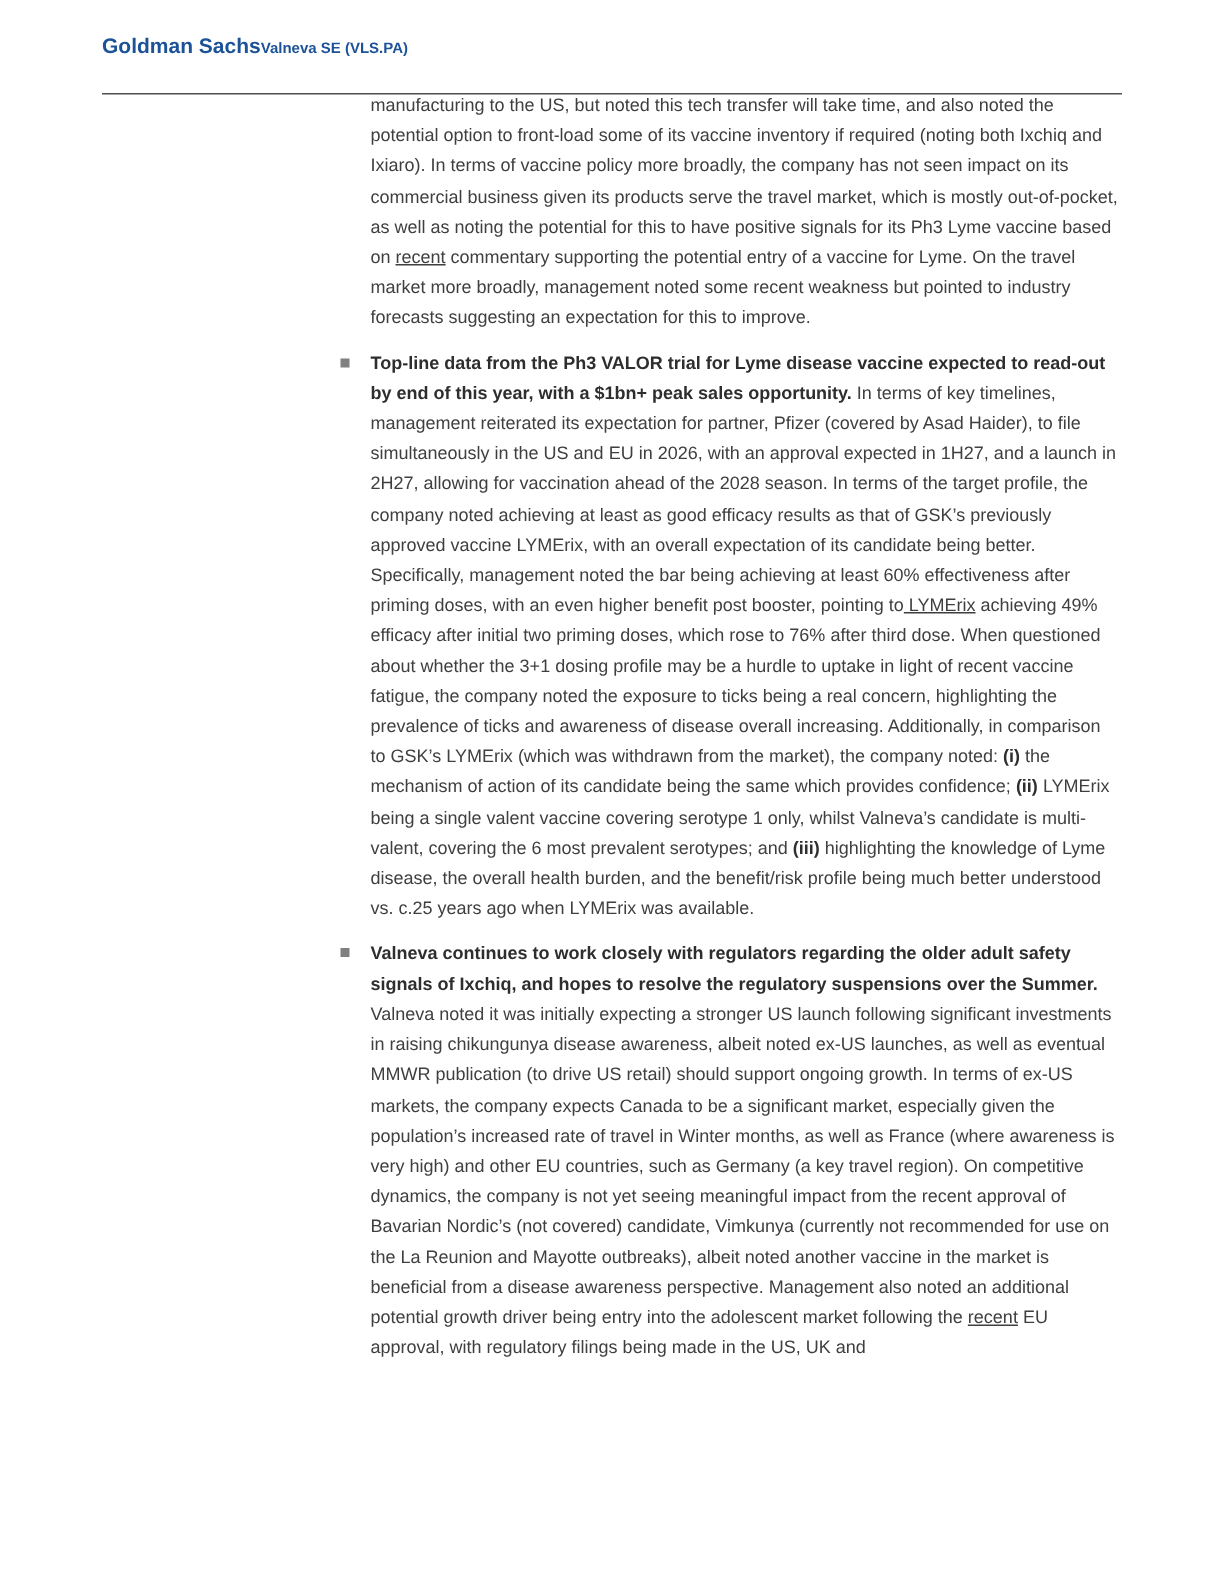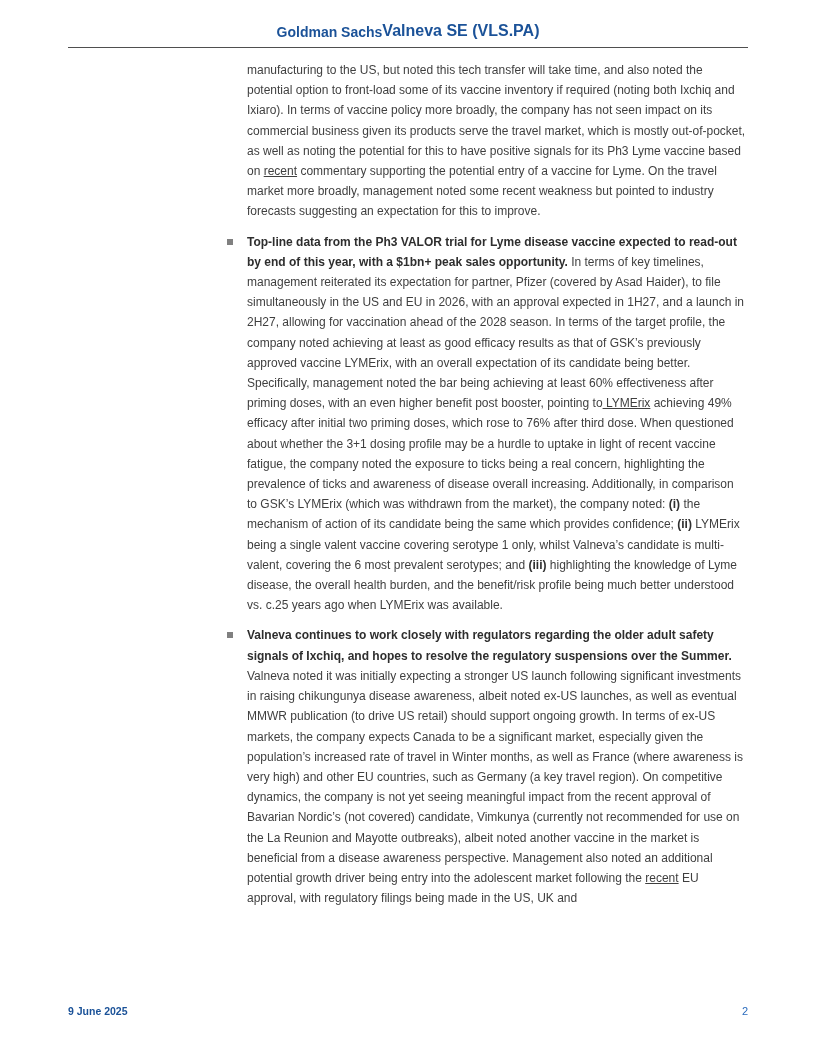--- a/index.html
+++ b/index.html
@@ -10,32 +10,32 @@
     background: #ffffff;
     font-family: "Liberation Sans", sans-serif;
     overflow: hidden;
   }
   .header {
     position: absolute;
     left: 68px;
     right: 68px;
     top: 22px;
     display: flex;
-    justify-content: center;
+    justify-content: flex-start;
     align-items: flex-end;
-    padding-bottom: 7px;
+    padding-bottom: 24px;
     border-bottom: 1.5px solid #4f4f4f;
   }
   .brand {
     font-size: 14px;
     font-weight: bold;
     color: #1b5298;
   }
   .doc-title {
-    font-size: 16px;
+    font-size: 10px;
     font-weight: bold;
     color: #1b5298;
   }
   .main {
     position: absolute;
     left: 247px;
     top: 60px;
     width: 500px;
     font-size: 12px;
     line-height: 20.2px;
@@ -97,18 +97,14 @@
       <p class="para"><span class="seg-bold">Top-line data from the Ph3 VALOR trial for Lyme disease vaccine expected to read-out by end of this year, with a $1bn+ peak sales opportunity.</span><span class="seg-normal"> In terms of key timelines, management reiterated its expectation for partner, Pfizer (covered by Asad Haider), to file simultaneously in the US and EU in 2026, with an approval expected in 1H27, and a launch in 2H27, allowing for vaccination ahead of the 2028 season. In terms of the target profile, the company noted achieving at least as good efficacy results as that of GSK’s previously approved vaccine LYMErix, with an overall expectation of its candidate being better. Specifically, management noted the bar being achieving at least 60% effectiveness after priming doses, with an even higher benefit post booster, pointing to</span><a class="seg-link"> LYMErix</a><span class="seg-normal"> achieving 49% efficacy after initial two priming doses, which rose to 76% after third dose. When questioned about whether the 3+1 dosing profile may be a hurdle to uptake in light of recent vaccine fatigue, the company noted the exposure to ticks being a real concern, highlighting the prevalence of ticks and awareness of disease overall increasing. Additionally, in comparison to GSK’s LYMErix (which was withdrawn from the market), the company noted: </span><span class="seg-bold">(i)</span><span class="seg-normal"> the mechanism of action of its candidate being the same which provides confidence; </span><span class="seg-bold">(ii)</span><span class="seg-normal"> LYMErix being a single valent vaccine covering serotype 1 only, whilst Valneva’s candidate is multi-valent, covering the 6 most prevalent serotypes; and </span><span class="seg-bold">(iii)</span><span class="seg-normal"> highlighting the knowledge of Lyme disease, the overall health burden, and the benefit/risk profile being much better understood vs. c.25 years ago when LYMErix was available.</span></p>
     </div>
 
     <div class="bullet">
       <span class="marker"></span>
       <p class="para"><span class="seg-bold">Valneva continues to work closely with regulators regarding the older adult safety signals of Ixchiq, and hopes to resolve the regulatory suspensions over the Summer.</span><span class="seg-normal"> Valneva noted it was initially expecting a stronger US launch following significant investments in raising chikungunya disease awareness, albeit noted ex-US launches, as well as eventual MMWR publication (to drive US retail) should support ongoing growth. In terms of ex-US markets, the company expects Canada to be a significant market, especially given the population’s increased rate of travel in Winter months, as well as France (where awareness is very high) and other EU countries, such as Germany (a key travel region). On competitive dynamics, the company is not yet seeing meaningful impact from the recent approval of Bavarian Nordic’s (not covered) candidate, Vimkunya (currently not recommended for use on the La Reunion and Mayotte outbreaks), albeit noted another vaccine in the market is beneficial from a disease awareness perspective. Management also noted an additional potential growth driver being entry into the adolescent market following the </span><a class="seg-link">recent</a><span class="seg-normal"> EU approval, with regulatory filings being made in the US, UK and</span></p>
     </div>
 
   </div>
 
-  <div class="footer">
-    <span class="footer-date">9 June 2025</span>
-    <span class="footer-page">2</span>
-  </div>
 
 </div>
 
 </body></html>

